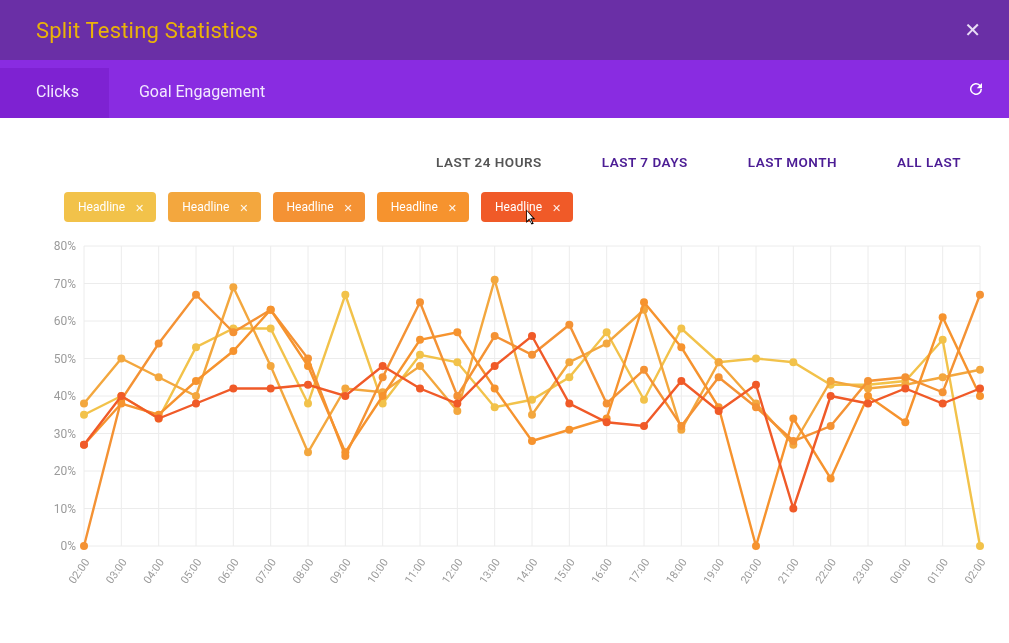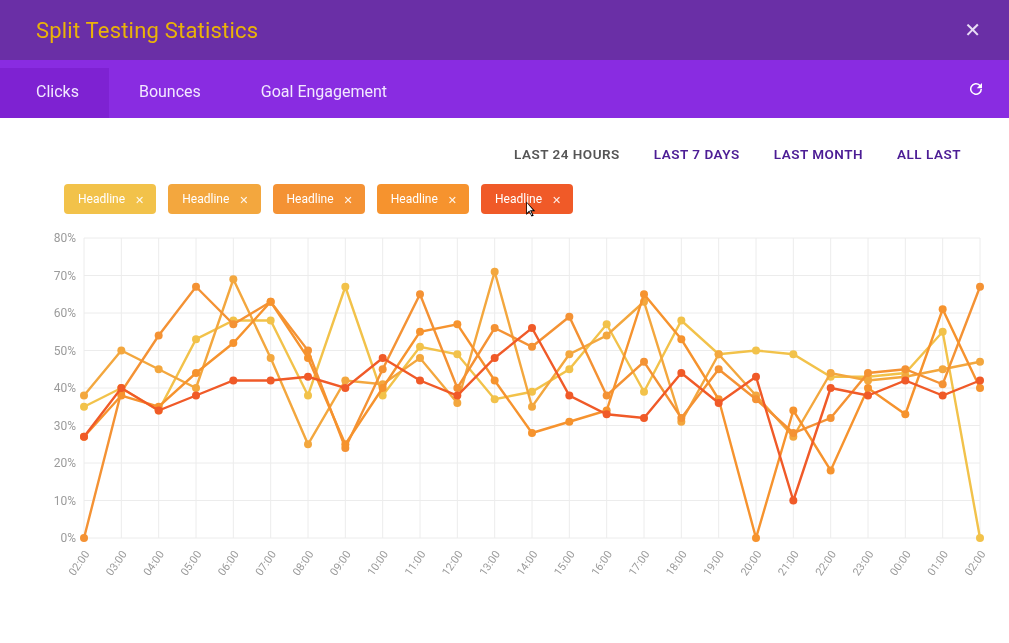--- a/index.html
+++ b/index.html
@@ -17,21 +17,21 @@
   .tabbar { background:#892ce1; }
   .tab { display:flex; align-items:center; padding:0 30px 4px 36px; font-size:16px; color:#f2e8ff; cursor:pointer;margin-top:8px; }
   .tab.active { background:#7e22d2; }
   .tab + .tab { padding-left:30px; }
   .tab.wide { padding-right:42px; }
   .refresh { margin-left:auto; display:flex; align-items:center; padding:0 24px; color:#fff; cursor:pointer; }
   .refresh svg { width:18px; height:18px; fill:#fff; }
 
   .body { padding:0 24px 12px 24px; }
 
-  .rangebar { display:flex; gap:34px; justify-content:flex-end; padding:28px 24px 14px 0; font-size:14px; letter-spacing:.5px; color:#b6b6b6; }
+  .rangebar { display:flex; gap:60px; justify-content:flex-end; padding:28px 24px 14px 0; font-size:14px; letter-spacing:.5px; color:#b6b6b6;margin-top:8px; }
   .range { cursor:pointer; font-weight:600; color:#4c1d95; font-size:13.5px; }
   .range.active { color:#555; }
 
   .chips { display:flex; gap:12px; padding:8px 0 18px 40px; }
   .chip { display:inline-flex; align-items:center; gap:10px; height:30px; padding:0 12px 0 14px; border-radius:4px; color:#fff; font-size:12px; cursor:pointer; }
   .chip .x { font-size:14px; opacity:.9; }
   .chip .x::before{ content:"✕"; font-size:11px; }
   .chip.hovered { position:relative; }
   .cursor { position:absolute; width:18px; height:22px; pointer-events:none; }
 
@@ -49,23 +49,20 @@
 <div class="window">
 
   <div class="titlebar">
     <h1>Split Testing Statistics</h1>
     <span class="close-x">✕</span>
   </div>
 
   <div class="tabbar">
     <div class="tab active">
         <span>Clicks</span>
-      </div>
-    <div class="tab">
-        <span>Bounces</span>
       </div>
     <div class="tab wide">
         <span>Goal Engagement</span>
       </div>
     <div class="refresh">
       <svg viewBox="0 0 24 24">
           <path d="M17.65 6.35A8 8 0 1 0 20 12h-2a6 6 0 1 1-1.76-4.24L13 11h7V4l-2.35 2.35z"></path>
         </svg>
     </div>
   </div>

